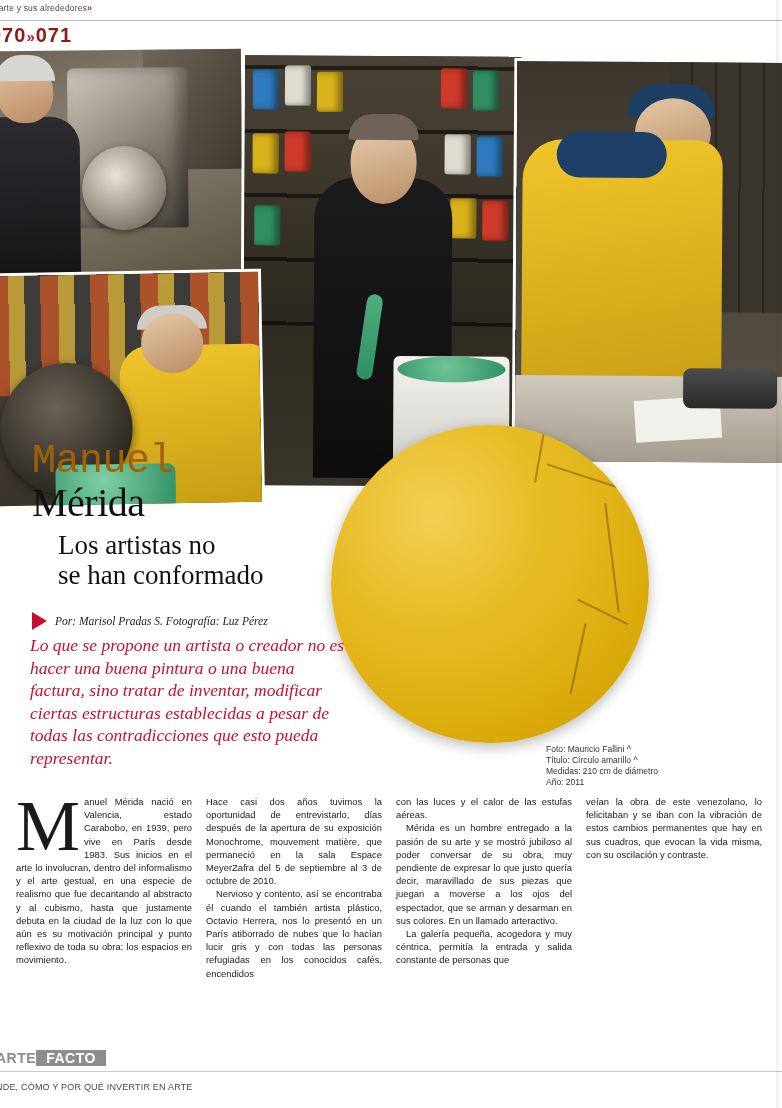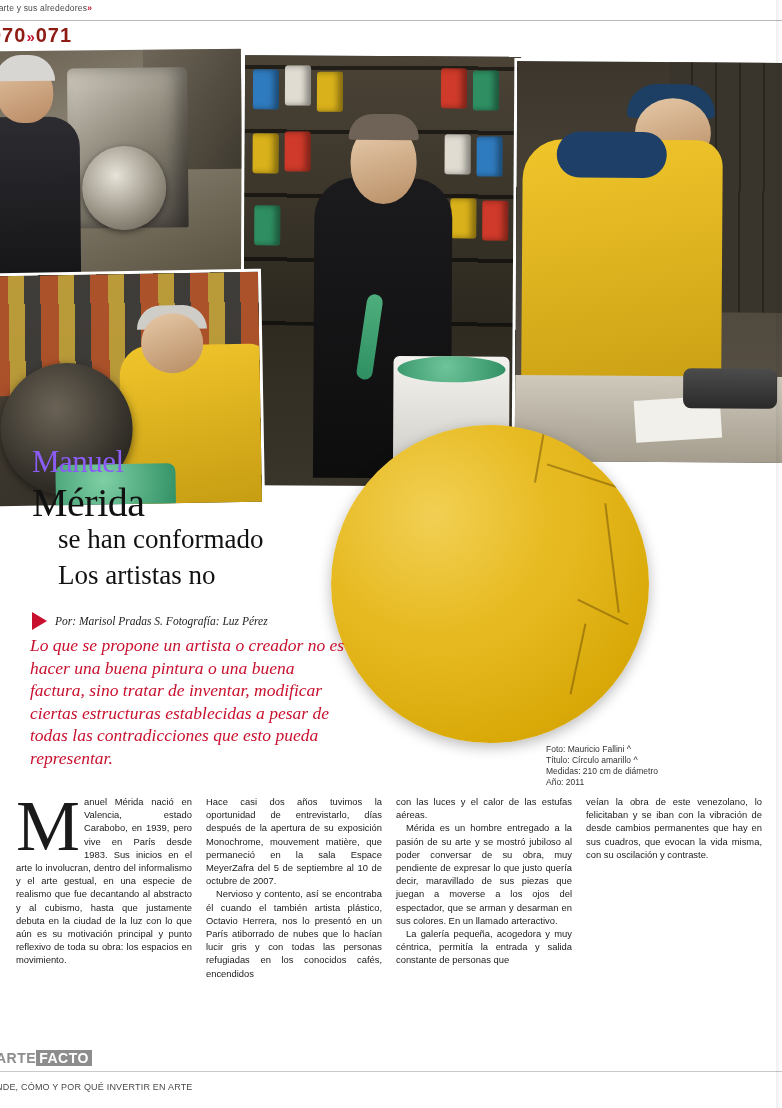--- a/index.html
+++ b/index.html
@@ -287,25 +287,25 @@
     background: radial-gradient(circle, rgba(255,255,255,.18), rgba(255,255,255,0) 70%);
   }
 
   
   .title-block {
     position: absolute;
     left: 32px; top: 442px;
     width: 330px;
   }
   .title-line1 {
-    font-family: Liberation Serif, serif;
-    font-size: 31px;
+    font-family: Liberation Mono, monospace;
+    font-size: 40px;
     line-height: 40px;
     letter-spacing: -.5px;
-    color: #8b5cf6;
+    color: #a16207;
   }
   .title-line2 {
     font-family: "Liberation Serif", serif;
     font-size: 40px;
     line-height: 42px;
     letter-spacing: -.5px;
     color: #111;
   }
   .subtitle {
     margin-top: 6px;
@@ -399,21 +399,21 @@
     left: -4px; bottom: 42px;
     font-family: "Liberation Sans", sans-serif;
     font-size: 14px;
     font-weight: bold;
     letter-spacing: .5px;
     color: #8d8d8d;
   }
   .logo .facto {
     background: #8d8d8d;
     color: #fff;
-    padding: 0 3px;
+    padding: 0 10px;
   }
   .footer-text {
     position: absolute;
     left: -4px; bottom: 16px;
     font-family: "Liberation Sans", sans-serif;
     font-size: 9px;
     letter-spacing: .2px;
     color: #4a4a4a;
   }
   .page-edge {
@@ -495,22 +495,22 @@
     <div class="crack c2"></div>
     <div class="crack c3"></div>
     <div class="crack c4"></div>
     <div class="crack c5"></div>
   </div>
 </div>
 
 <div class="title-block">
   <div class="title-line1">Manuel</div>
   <div class="title-line2">Mérida</div>
+  <div class="subtitle">Los artistas no</div>
   <div class="subtitle" style="margin-top:0;">se han conformado</div>
-  <div class="subtitle">Los artistas no</div>
 </div>
 
 <div class="byline-row">
   <div class="tri"></div>
   <div class="byline">Por: Marisol Pradas S.  Fotografía: Luz Pérez</div>
 </div>
 
 <div class="pullquote">Lo que se propone un artista o creador no es hacer una buena pintura o una buena factura, sino tratar de inventar, modificar ciertas estructuras establecidas a pesar de todas las contradicciones que esto pueda representar.</div>
 
 <div class="art-caption">
@@ -523,32 +523,32 @@
 <div class="body-cols">
 
   <div class="col">
     <div class="dropcap-wrap">
       <span class="dropcap">M</span>
       <p class="first">anuel Mérida nació en Valencia, estado Carabobo, en 1939, pero vive en París desde 1983. Sus inicios en el arte lo involucran, dentro del informalismo y el arte gestual, en una especie de realismo que fue decantando al abstracto y al cubismo, hasta que justamente debuta en la ciudad de la luz con lo que aún es su motivación principal y punto reflexivo de toda su obra: los espacios en movimiento.</p>
     </div>
   </div>
 
   <div class="col">
-    <p class="first">Hace casi dos años tuvimos la oportunidad de entrevistarlo, días después de la apertura de su exposición Monochrome, mouvement matière, que permaneció en la sala Espace MeyerZafra del 5 de septiembre al 10 de octubre de 2007.</p>
+    <p class="first">Hace casi dos años tuvimos la oportunidad de entrevistarlo, días después de la apertura de su exposición Monochrome, mouvement matière, que permaneció en la sala Espace MeyerZafra del 5 de septiembre al 3 de octubre de 2010.</p>
     <p>Nervioso y contento, así se encontraba él cuando el también artista plástico, Octavio Herrera, nos lo presentó en un París atiborrado de nubes que lo hacían lucir gris y con todas las personas refugiadas en los conocidos cafés, encendidos</p>
   </div>
 
   <div class="col">
     <p class="first">con las luces y el calor de las estufas aéreas.</p>
     <p>Mérida es un hombre entregado a la pasión de su arte y se mostró jubiloso al poder conversar de su obra, muy pendiente de expresar lo que justo quería decir, maravillado de sus piezas que juegan a moverse a los ojos del espectador, que se arman y desarman en sus colores. En un llamado arteractivo.</p>
     <p>La galería pequeña, acogedora y muy céntrica, permitía la entrada y salida constante de personas que</p>
   </div>
 
   <div class="col">
-    <p class="first">veían la obra de este venezolano, lo felicitaban y se iban con la vibración de desde cambios permanentes que hay en sus cuadros, que evocan la vida misma, con su oscilación y contraste.</p>
+    <p class="first">veían la obra de este venezolano, lo felicitaban y se iban con la vibración de estos cambios permanentes que hay en sus cuadros, que evocan la vida misma, con su oscilación y contraste.</p>
   </div>
 </div>
 
 <div class="logo">
   <span>ARTE</span><span class="facto">FACTO</span>
 </div>
 <div class="footer-rule"></div>
 <div class="footer-text">NDE, CÓMO Y POR QUÉ INVERTIR EN ARTE</div>
 <div class="page-edge"></div>
 

